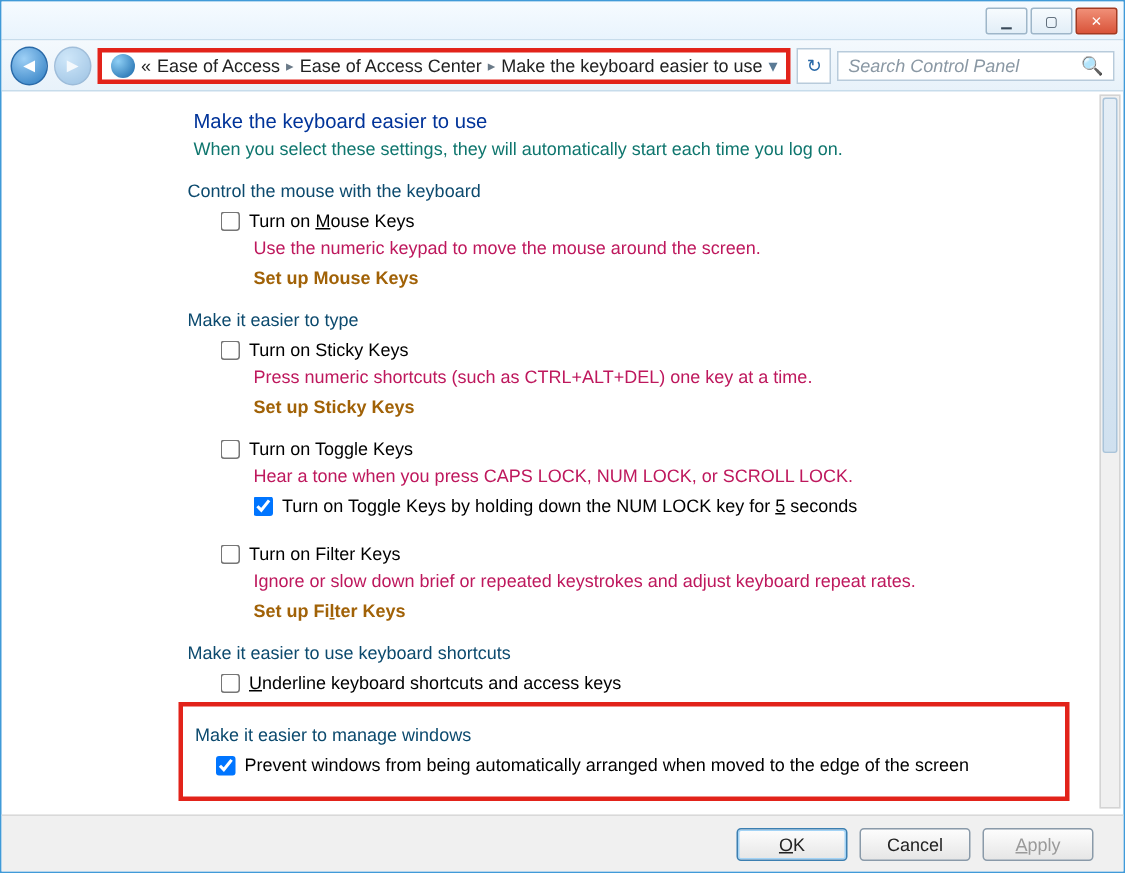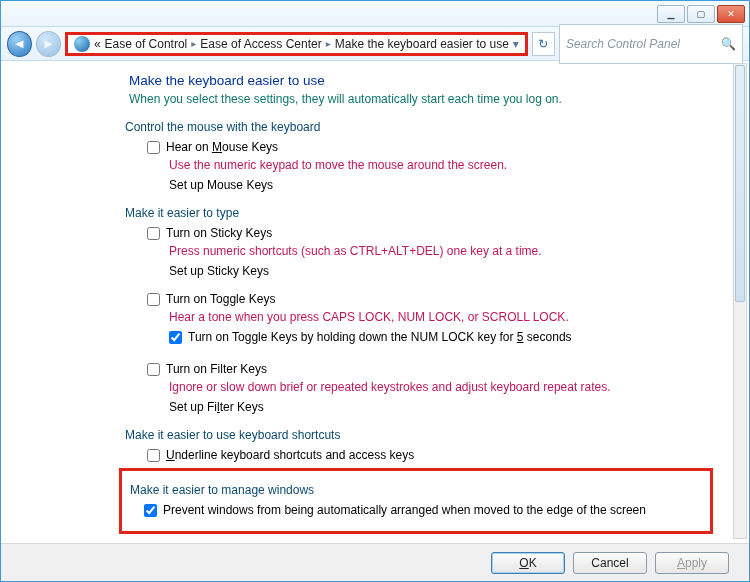--- a/index.html
+++ b/index.html
@@ -73,21 +73,21 @@
   .crumb-icon {
     width:16px;height:16px;border-radius:50%;
     background: radial-gradient(circle at 30% 30%,#8fcff5,#1565a8);
     display:inline-block;
   }
   .refresh-box{
     width:24px;height:24px;border:1px solid #b8cbdb;background:#fff;
     display:flex;align-items:center;justify-content:center;color:#2a6aa8;font-size:12px;
   }
   .search-box {
-    width:192px;height:40px;border:1px solid #b8cbdb;background:#fff;
+    width:192px;height:20px;border:1px solid #b8cbdb;background:#fff;
     display:flex;align-items:center;padding:0 6px;color:#8a98a4;font-style:italic;
     justify-content:space-between;
   }
   .highlight-red {
     border:3px solid #e2231a !important;
   }
   
   .content {
     position:absolute;
     top:60px; bottom:40px; left:0; right:16px;
@@ -111,21 +111,21 @@
   .desc { color:#0f766e; margin:0 0 14px 0; }
   .group-label { color:#0c4a6e; margin:6px 0 6px -4px; }
   .cbrow {
     display:flex;align-items:center;gap:6px;
     margin:4px 0 4px 18px;
   }
   .cbrow input[type=checkbox]{
     width:13px;height:13px;margin:0;
   }
   .subdesc { margin:2px 0 6px 40px; color:#be185d; }
-  .linkish { color:#000000; margin:2px 0 14px 40px; cursor:pointer; }
+  .linkish { color:#a16207; margin:2px 0 14px 40px; cursor:pointer;font-weight:bold; }
   u.access { text-decoration: underline; }
   .manage-box{
     border:3px solid #e2231a;
     padding:6px 12px 10px 8px;
     margin-left:-10px;
     margin-top:6px;
   }
   
   .button-bar{
     position:absolute;left:0;right:0;bottom:0;height:38px;
@@ -156,42 +156,42 @@
   <div class="win-btn">▢</div>
   <div class="win-btn close">✕</div>
 </div>
 
 <div class="nav-bar">
   <div class="nav-btn">◄</div>
   <div class="nav-btn dim">►</div>
   <div class="breadcrumb highlight-red">
     <span class="crumb-icon"></span>
     <span class="crumb-text">«</span>
-    <span class="crumb-text">Ease of Control</span>
+    <span class="crumb-text">Ease of Access</span>
     <span class="crumb-sep">▸</span>
     <span class="crumb-text">Ease of Access Center</span>
     <span class="crumb-sep">▸</span>
     <span class="crumb-text">Make the keyboard easier to use</span>
     <span style="margin-left:auto;color:#5a7a95">▾</span>
   </div>
   <div class="refresh-box">↻</div>
   <div class="search-box">
     <span>Search Control Panel</span>
     <span style="font-style:normal;color:#3a6aa0">🔍</span>
   </div>
 </div>
 
 <div class="content">
   <h1 class="page-title">Make the keyboard easier to use</h1>
   <p class="desc">When you select these settings, they will automatically start each time you log on.</p>
 
   <div class="group-label">Control the mouse with the keyboard</div>
   <label class="cbrow">
     <input type="checkbox" style="">
-    <span><span>Hear on </span><u class="access">M</u><span>ouse Keys</span></span>
+    <span><span>Turn on </span><u class="access">M</u><span>ouse Keys</span></span>
   </label>
   <div class="subdesc">Use the numeric keypad to move the mouse around the screen.</div>
   <div class="linkish">Set up Mouse Keys</div>
 
   <div class="group-label">Make it easier to type</div>
 
   <label class="cbrow">
     <input type="checkbox" style="">
     <span>Turn on Sticky Keys</span>
   </label>

